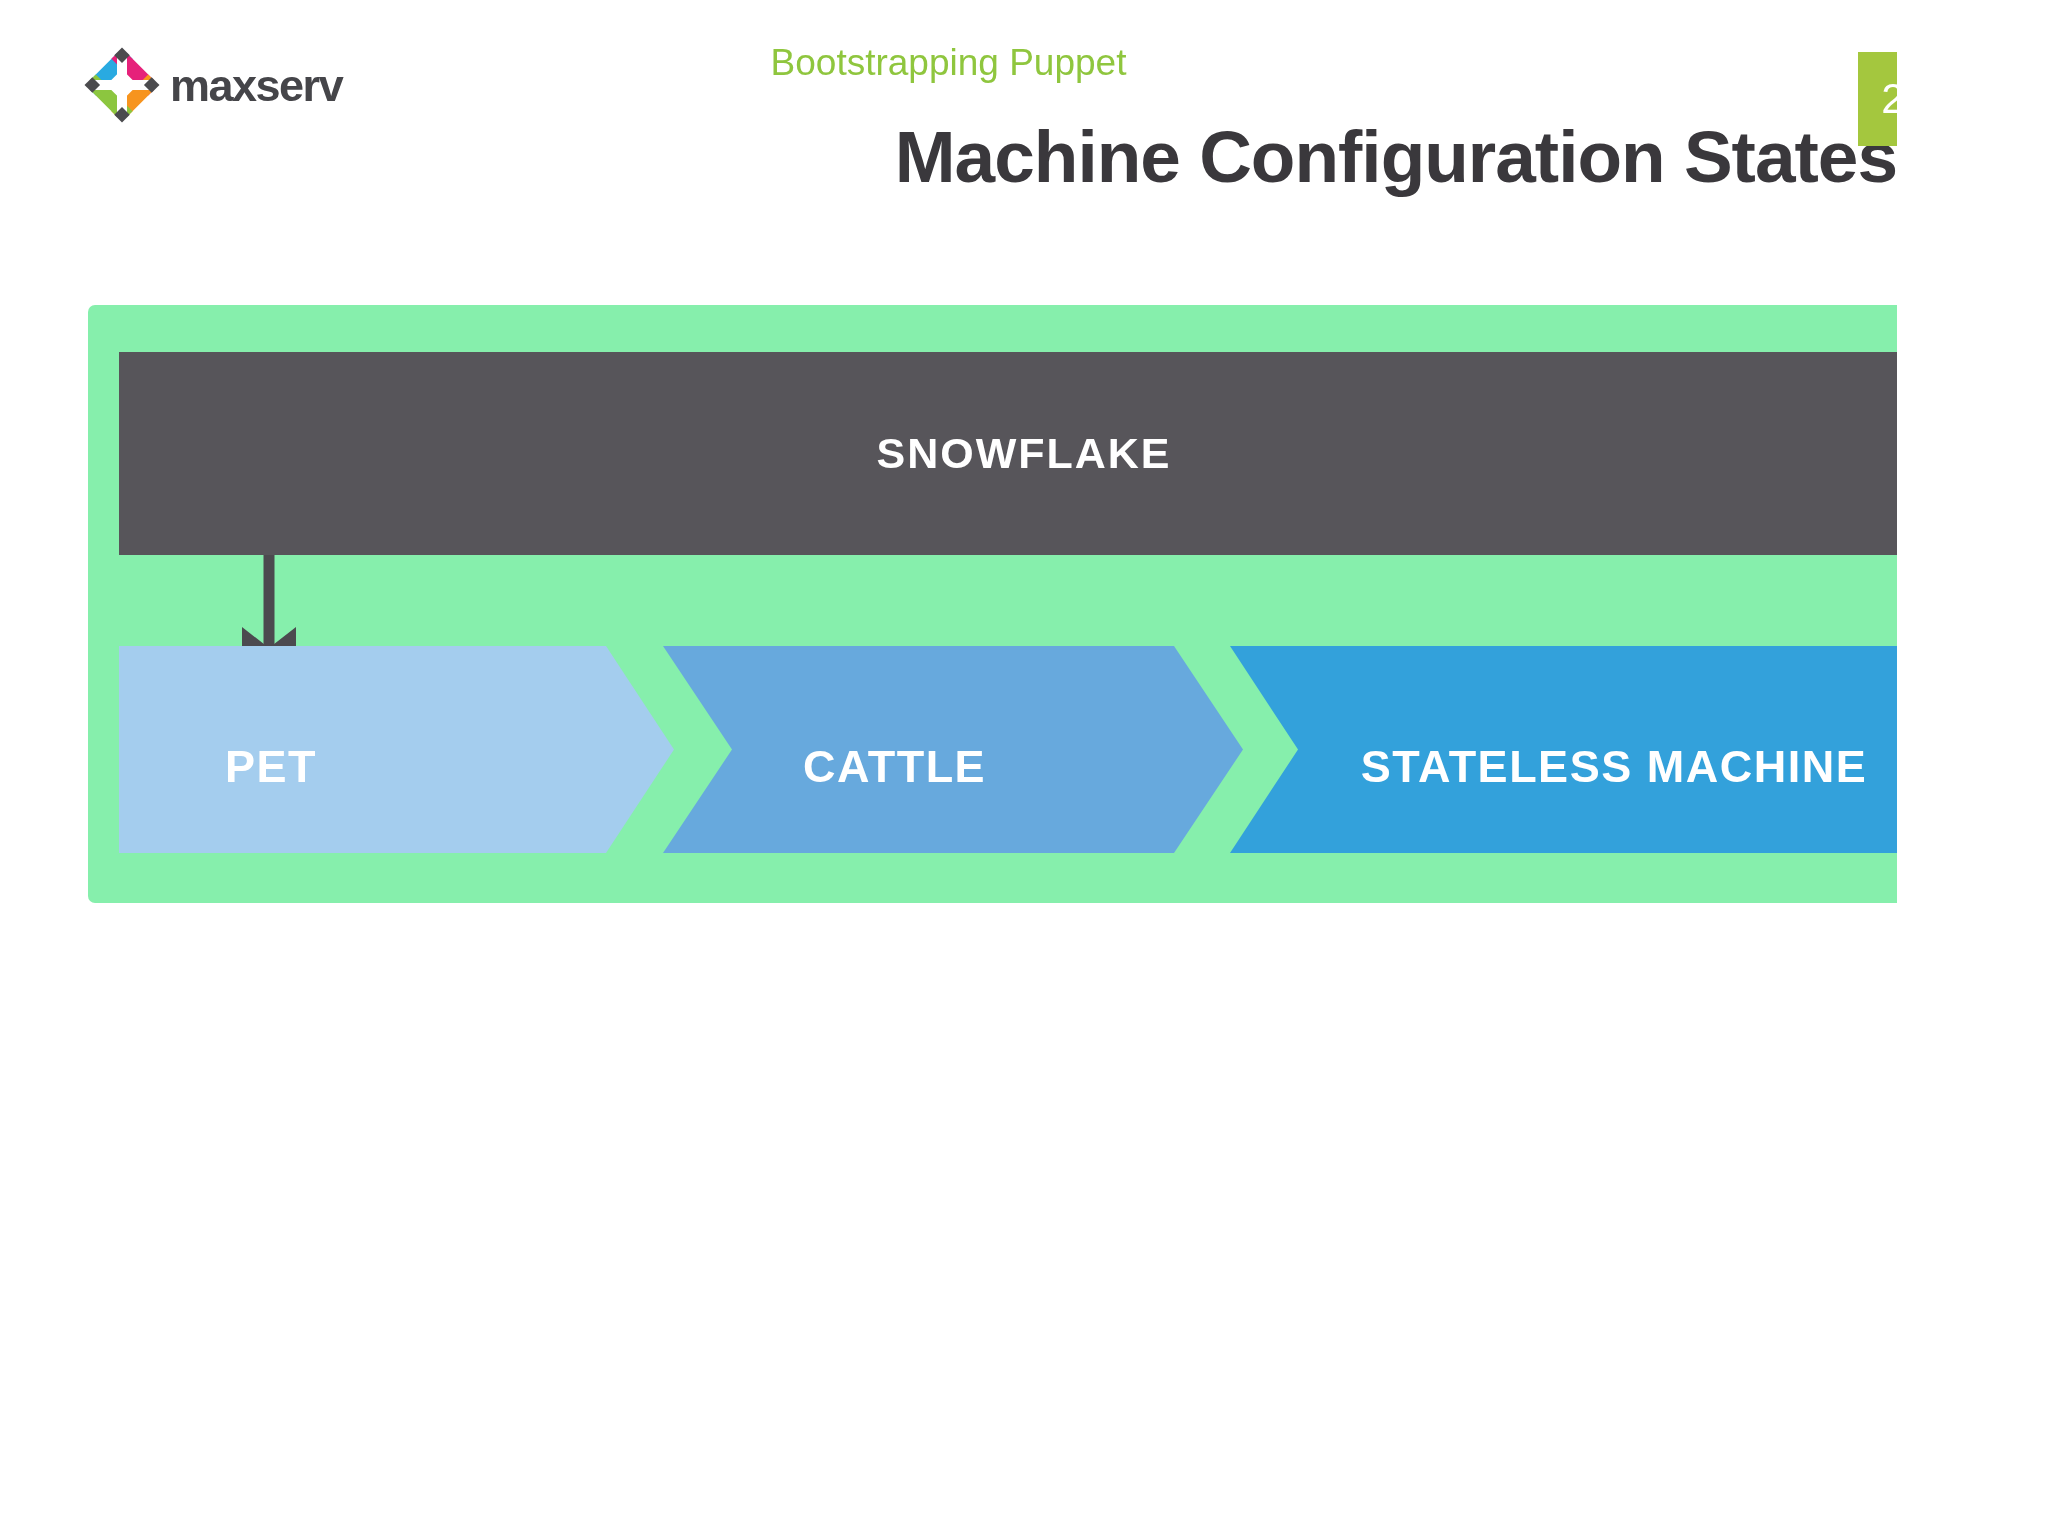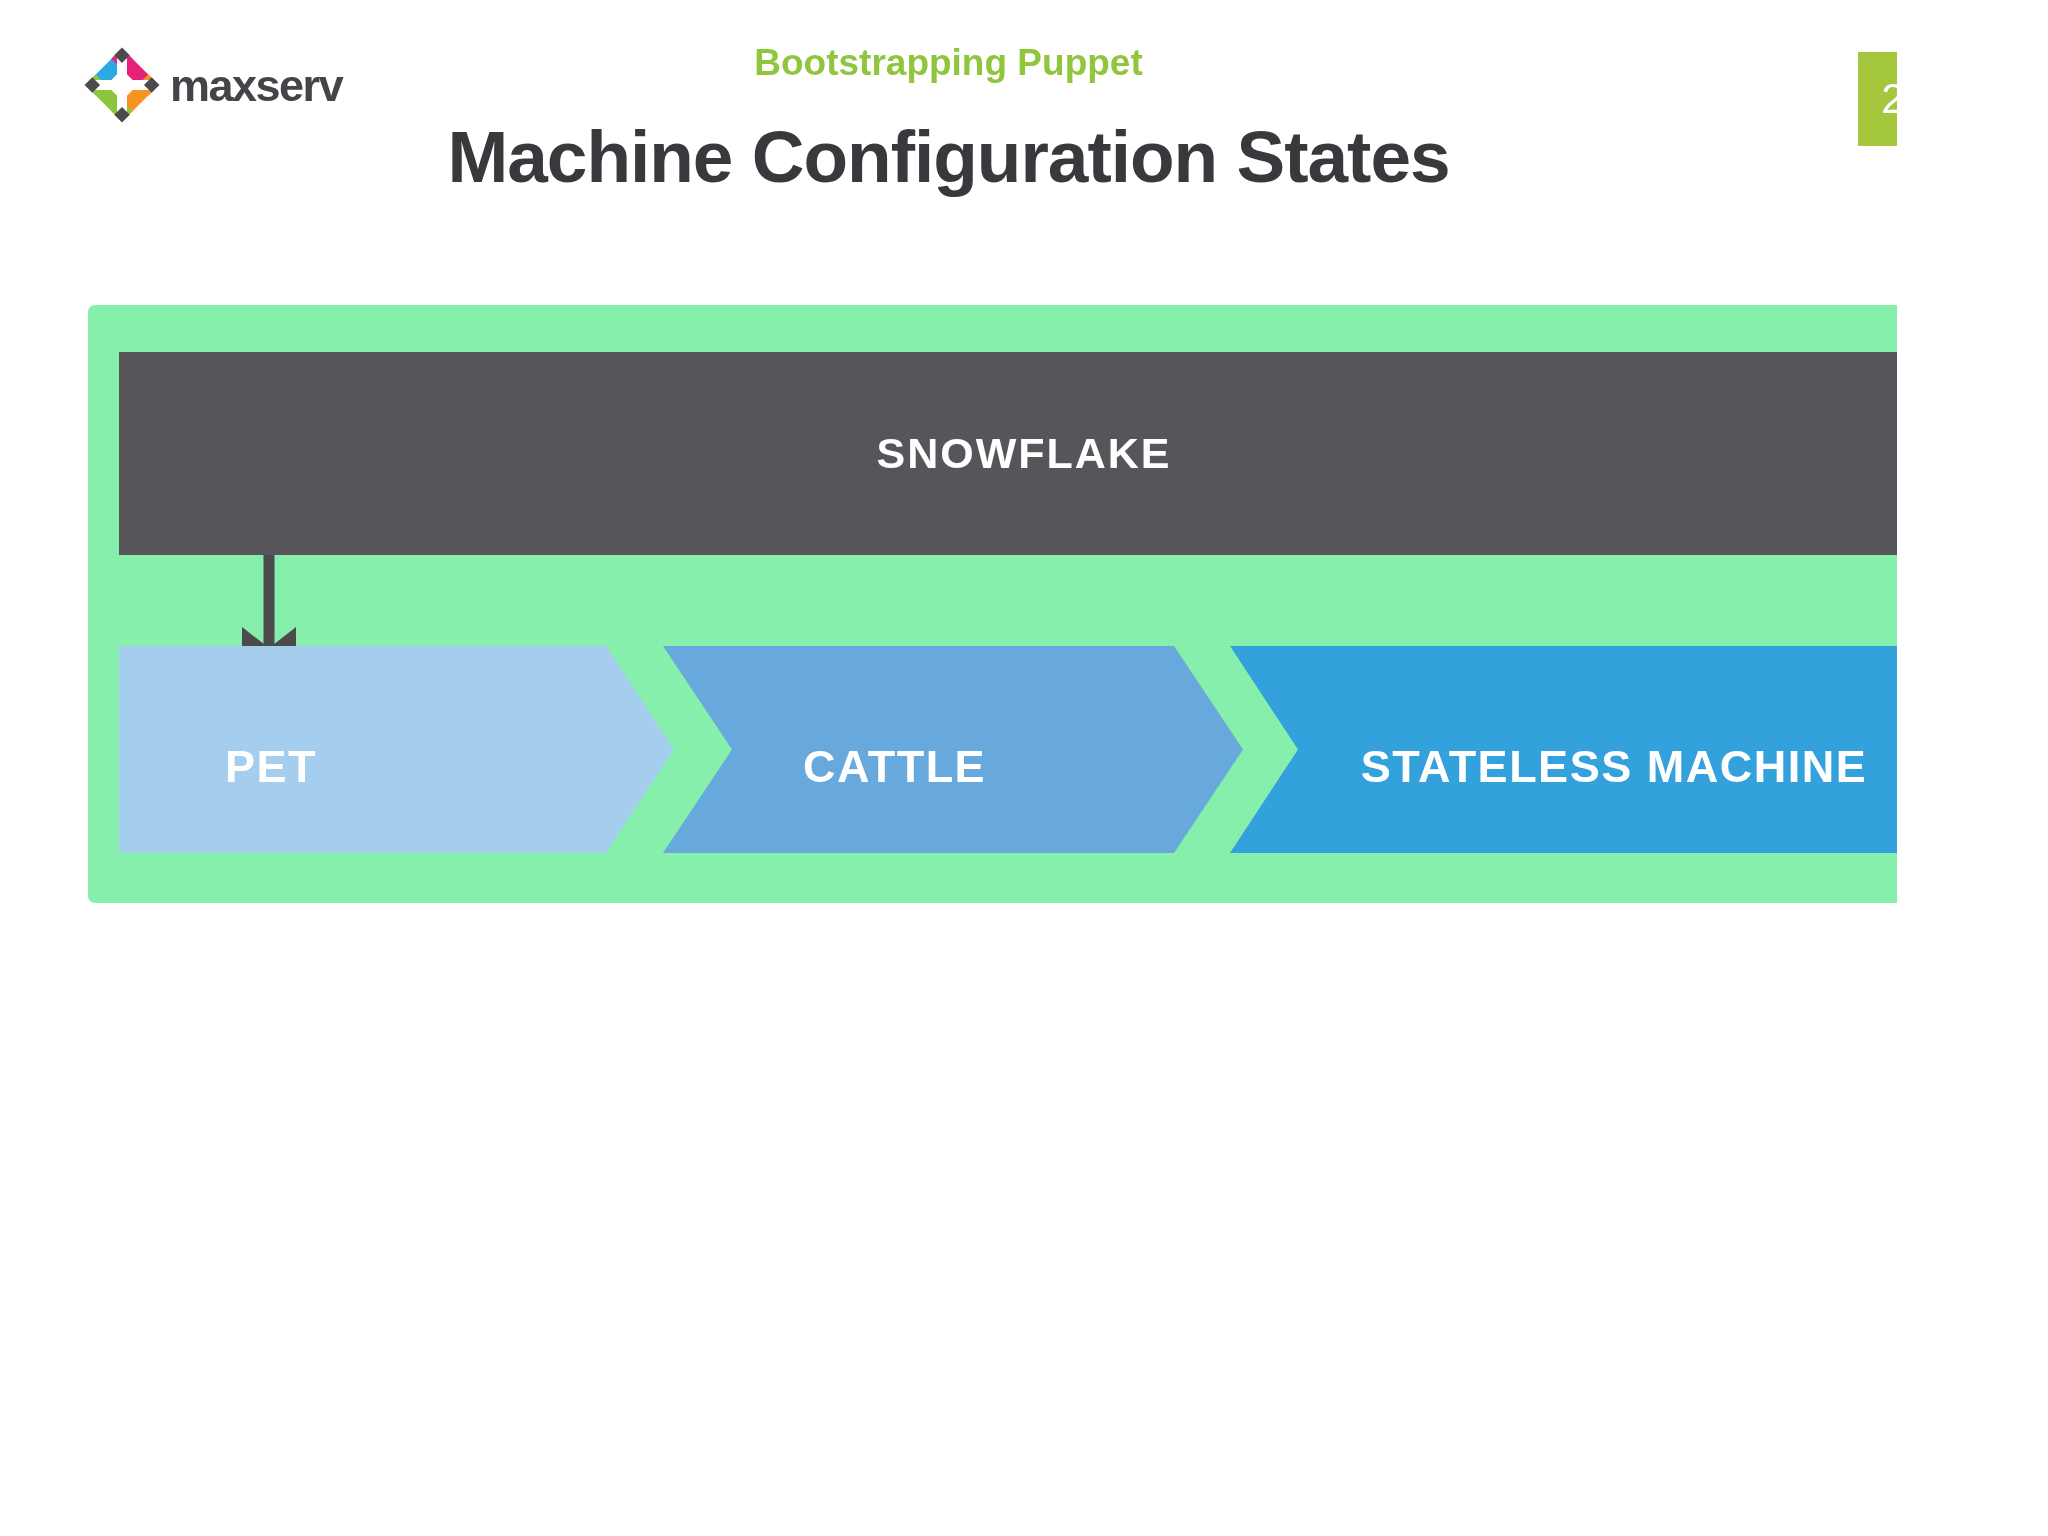--- a/index.html
+++ b/index.html
@@ -6,24 +6,24 @@
   .slide{
     position:relative;width:1897px;height:1536px;background:#ffffff;
     font-family:"Liberation Sans", sans-serif;overflow:hidden;
   }
   
   .logo{position:absolute;left:82px;top:44px;display:flex;align-items:center;}
   .logo-icon{width:80px;height:80px;display:block;}
   .brand{font-size:45px;font-weight:bold;color:#454549;letter-spacing:-1.5px;margin-left:8px;padding-top:4px;}
   .subtitle{
     position:absolute;left:0;right:0;top:42px;text-align:center;
-    font-size:37px;font-weight:bold;color:#8fc63e;letter-spacing:0px;
+    font-size:37px;font-weight:normal;color:#8fc63e;letter-spacing:0px;
   }
   .title{
-    position:absolute;left:0;right:0;top:120px;text-align:center;line-height:1;
+    position:absolute;left:0;right:0;top:120px;text-align:right;line-height:1;
     font-size:73px;font-weight:bold;color:#3a383c;letter-spacing:-1px;
   }
   .badge{
     position:absolute;left:1858px;top:52px;width:97px;height:94px;background:#a4c73e;
     color:#ffffff;font-size:42px;font-weight:300;letter-spacing:4px;
     display:flex;align-items:center;justify-content:center;padding-left:4px;box-sizing:border-box;
   }
   
   .panel{
     position:absolute;left:88px;top:305px;width:1875px;height:598px;

